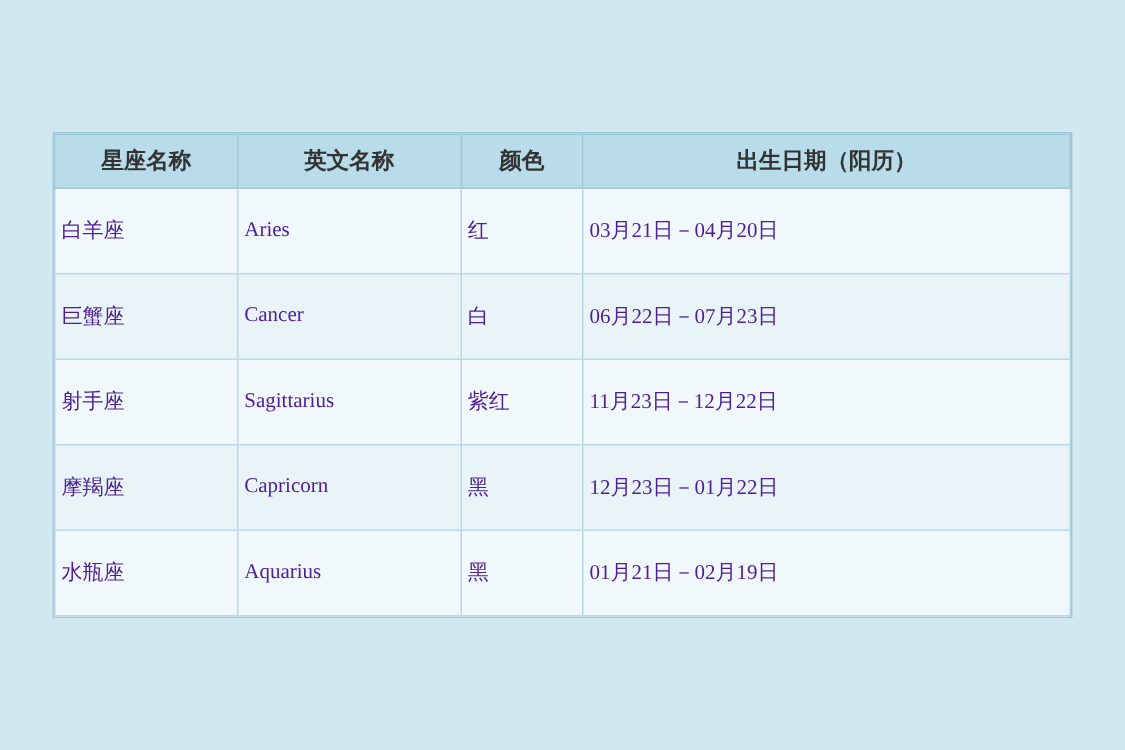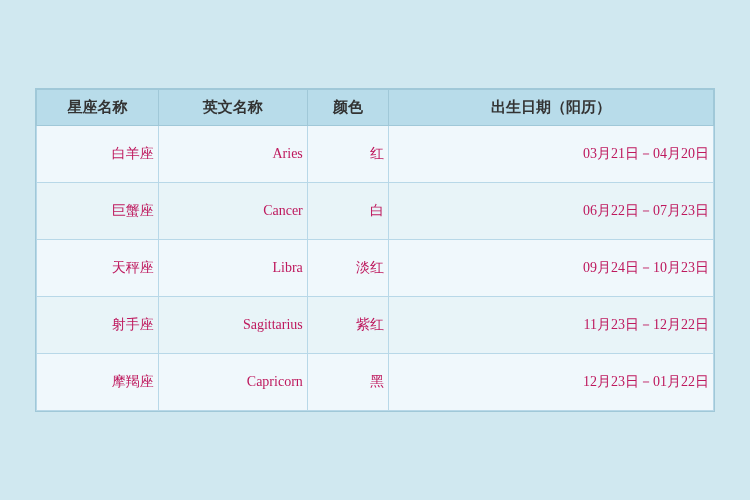--- a/index.html
+++ b/index.html
@@ -34,22 +34,22 @@
       color: #333;
       font-weight: bold;
       text-align: center;
       padding: 8px 4px;
       border: 1px solid #a0c8d8;
       font-size: 15px;
     }
 
     td {
       background-color: #f0f8fc;
-      color: #be185d;
-      text-align: right;
+      color: #4c1d95;
+      text-align: left;
       padding: 19px 4px;
       border: 1px solid #b8d8e8;
       font-size: 14px;
     }
 
     tr:nth-child(even) td {
       background-color: #e8f4f8;
     }
 
     .col-chinese { width: 18%; }
@@ -77,32 +77,32 @@
           <td>红</td>
           <td>03月21日－04月20日</td>
         </tr>
         <tr>
           <td>巨蟹座</td>
           <td>Cancer</td>
           <td>白</td>
           <td>06月22日－07月23日</td>
         </tr>
         <tr>
-          <td>天秤座</td>
-          <td>Libra</td>
-          <td>淡红</td>
-          <td>09月24日－10月23日</td>
-        </tr>
-        <tr>
           <td>射手座</td>
           <td>Sagittarius</td>
           <td>紫红</td>
           <td>11月23日－12月22日</td>
         </tr>
         <tr>
           <td>摩羯座</td>
           <td>Capricorn</td>
           <td>黑</td>
           <td>12月23日－01月22日</td>
         </tr>
+        <tr>
+          <td>水瓶座</td>
+          <td>Aquarius</td>
+          <td>黑</td>
+          <td>01月21日－02月19日</td>
+        </tr>
       </tbody>
   </table>
 </div>
 
 </body></html>

